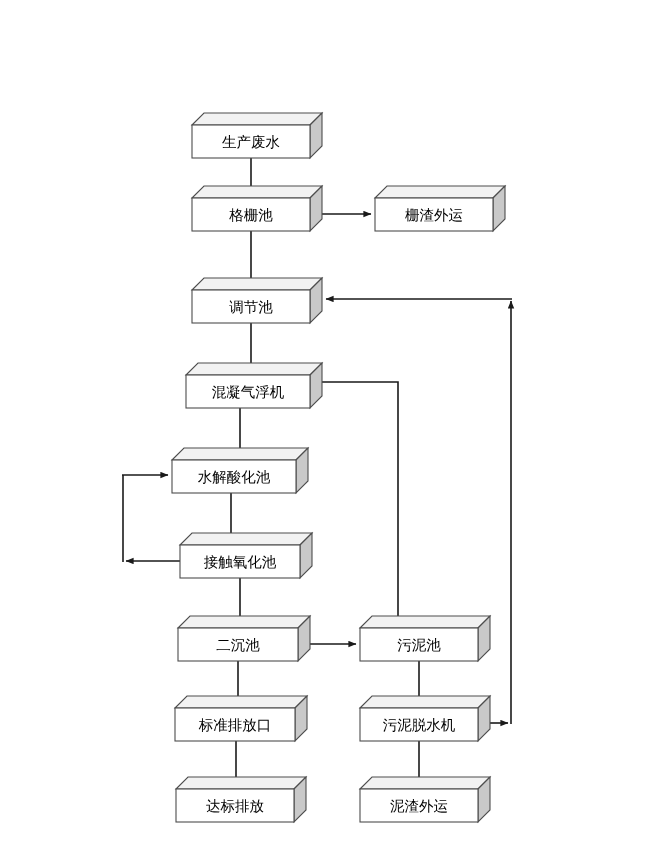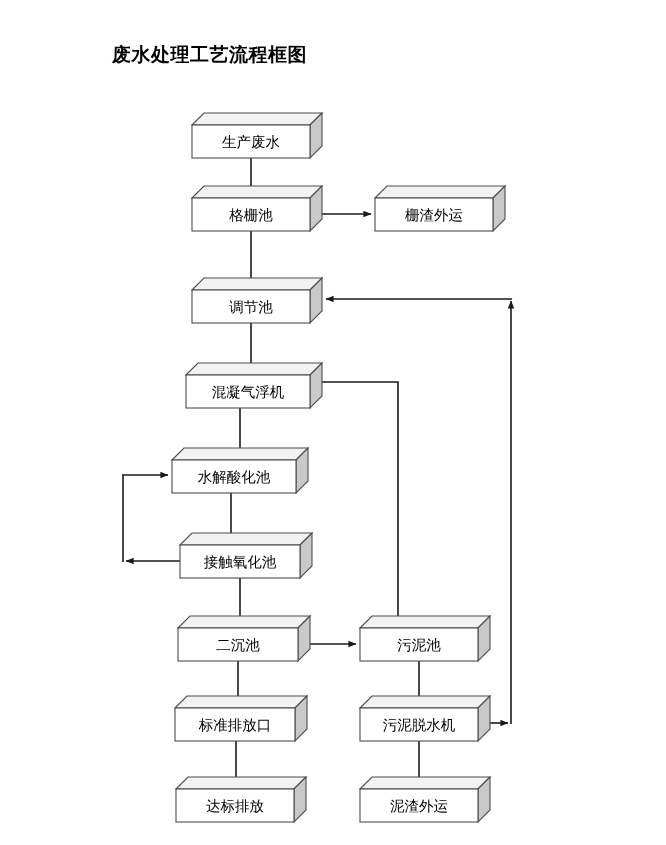--- a/index.html
+++ b/index.html
@@ -64,21 +64,20 @@
     stroke: #1a1a1a;
     stroke-width: 1.6;
     fill: none;
   }
 </style>
 </head>
 <body>
 
 <div id="page">
 
-  <div id="diagram-title">废水处理工艺流程框图</div>
 
   <svg id="flow-svg" viewBox="0 0 666 845">
 
     <defs>
       <marker id="arrowhead" markerWidth="9" markerHeight="9" refX="7.6" refY="3.2" orient="auto" markerUnits="userSpaceOnUse">
         <path d="M0,0 L8,3.2 L0,6.4 z" fill="#1a1a1a"></path>
       </marker>
     </defs>
 
     <g>

